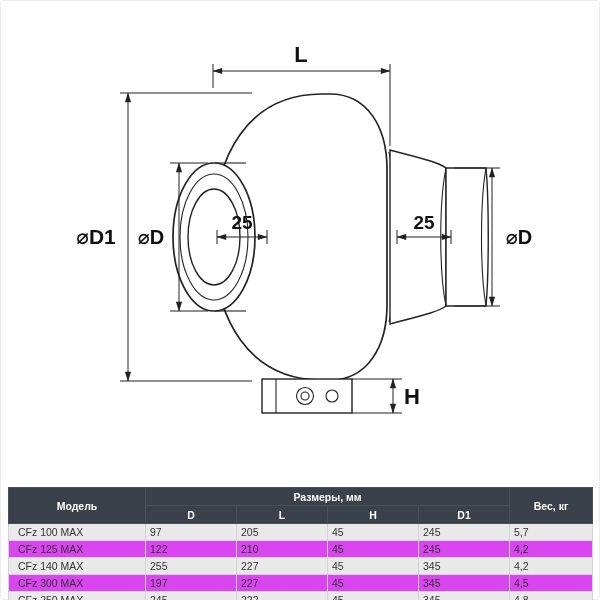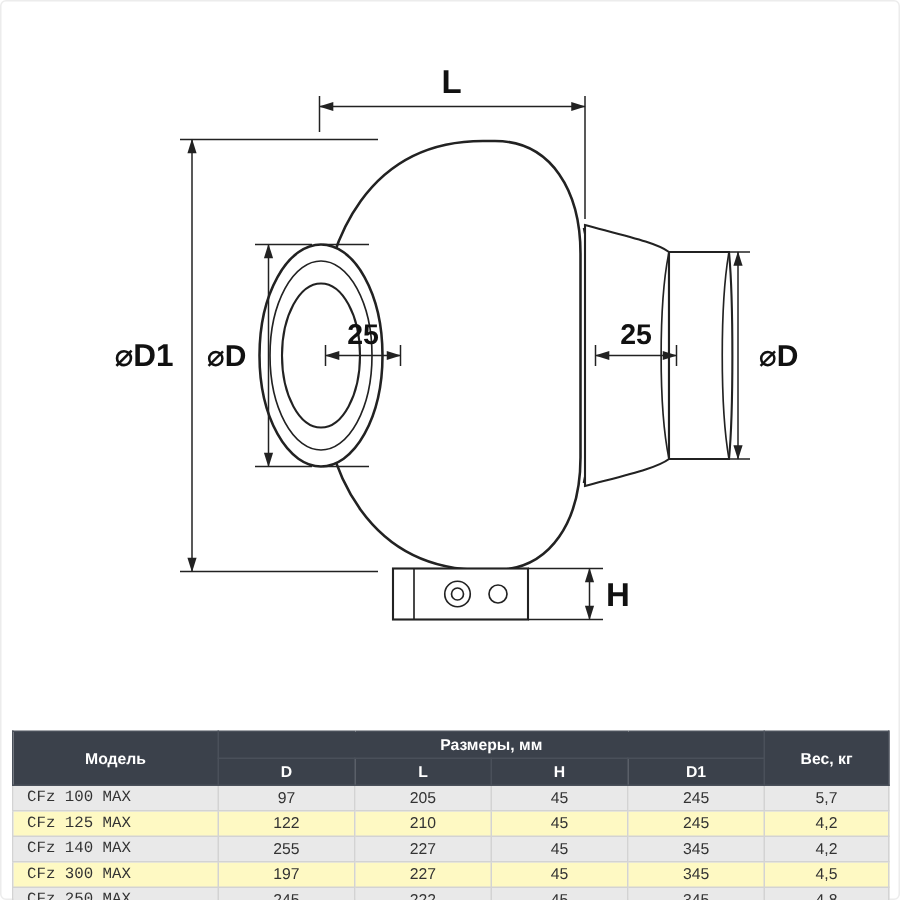--- a/index.html
+++ b/index.html
@@ -35,32 +35,30 @@
     background:#3b414b;
     color:#ffffff;
     font-weight:600;
     border:1px solid #4a505a;
     height:15px;
     padding:1px 4px;
     text-align:center;
   }
   tbody td {
     border:1px solid #d3d3d3;
-    text-align:center;
     padding:2px 4px;
     height:12px;
     color:#333333;
   }
   tbody td.model {
     text-align:left;
     padding-left:9px;
-    font-family:Liberation Mono, monospace;
   }
   tr.alt { background:#e9e9e9; }
-  tr.norm { background:#fef9c3; }
+  tr.norm { background:#d946ef; }
 
   
   .outline { fill:#ffffff; stroke:#222222; stroke-width:1.7; }
   .outline2 { fill:#ffffff; stroke:#222222; stroke-width:1.4; }
   .detail { fill:none; stroke:#222222; stroke-width:1.1; }
   .dim { stroke:#222222; stroke-width:1; fill:none; }
   .dim-label {
     fill:#111111;
     font-family:"Liberation Sans","DejaVu Sans",sans-serif;
     font-weight:700;

